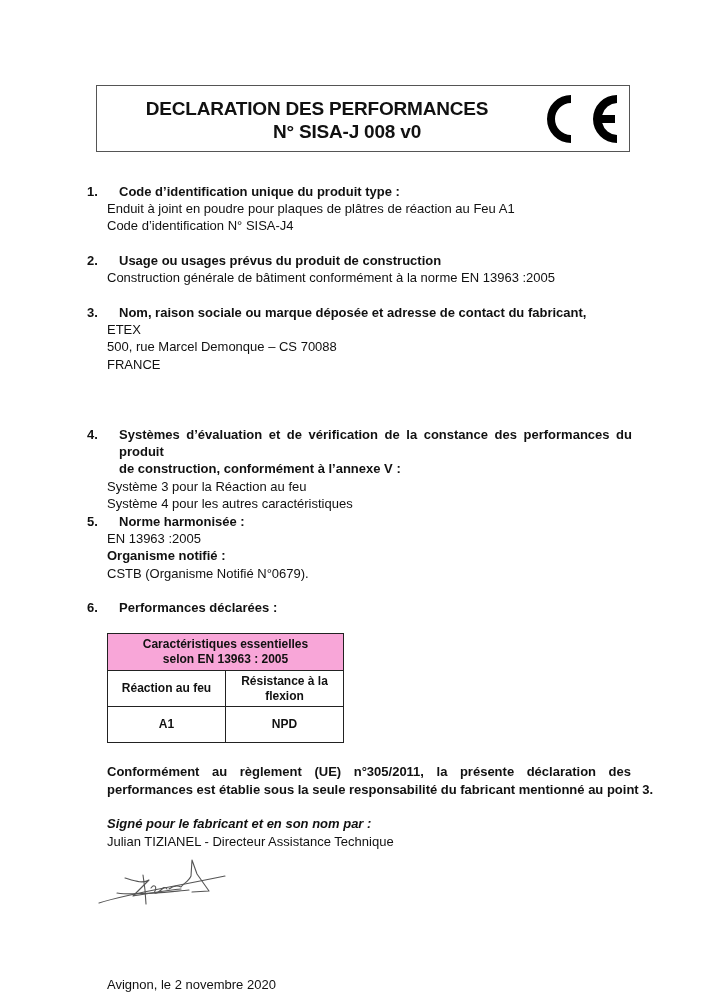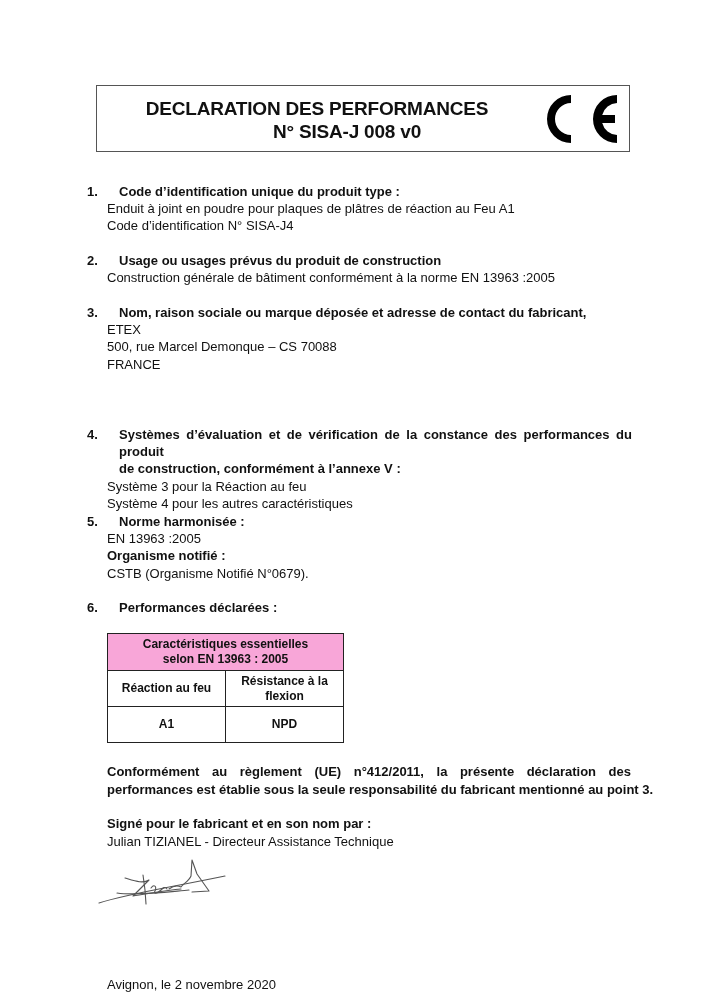--- a/index.html
+++ b/index.html
@@ -55,21 +55,21 @@
 
     
     .conclusion {
       position: absolute; left: 107px; top: 763px; width: 524px;
       font-size: 13px; line-height: 17.5px; font-weight: bold;
     }
     .signed {
       position: absolute; left: 107px; top: 815px; width: 524px;
       font-size: 13px; line-height: 17.5px;
     }
-    .signed .b { font-weight: bold; display: block; }
+    .signed .b { font-weight: bold; display: block; font-style: italic; }
     .signed .n { display: block; }
 
     .signature { position: absolute; left: 97px; top: 856px; width: 130px; height: 62px; }
 
     .place-date {
       position: absolute; left: 107px; top: 939px; font-size: 13px; line-height: 17px; margin-top: 37px;
     }
   </style>
 </head>
 <body>
@@ -159,21 +159,21 @@
       </td>
     </tr>
     <tr>
       <td class="val-cell">A1</td>
       <td class="val-cell">NPD</td>
     </tr>
   </tbody>
     </table>
 
   <div class="conclusion">
-    <span class="jline">Conformément au règlement (UE) n°412/2011, la présente déclaration des</span>
+    <span class="jline">Conformément au règlement (UE) n°305/2011, la présente déclaration des</span>
     <span class="line" style="display:block;white-space:nowrap;">performances est établie sous la seule responsabilité du fabricant mentionné au point 3.</span>
   </div>
 
   <div class="signed">
     <span class="b">Signé pour le fabricant et en son nom par :</span>
     <span class="n">Julian TIZIANEL - Directeur Assistance Technique</span>
   </div>
 
   <svg class="signature" viewBox="0 0 130 62">
     <g fill="none" stroke="#555" stroke-width="1.1" stroke-linecap="round" stroke-linejoin="round">

